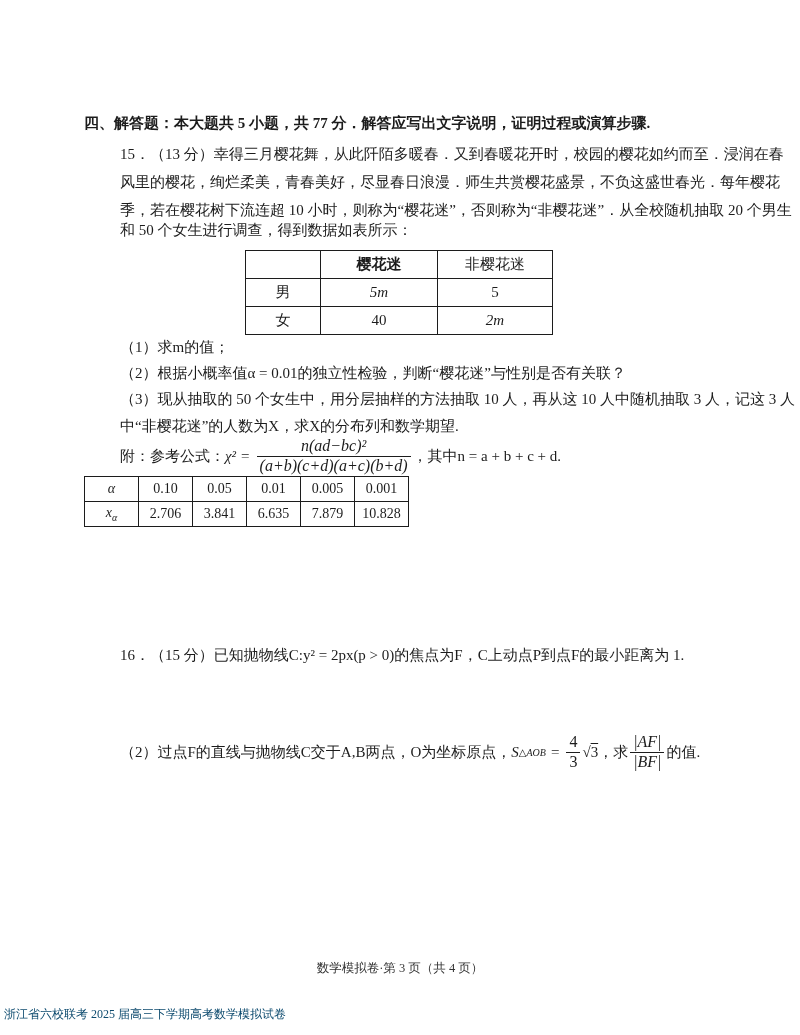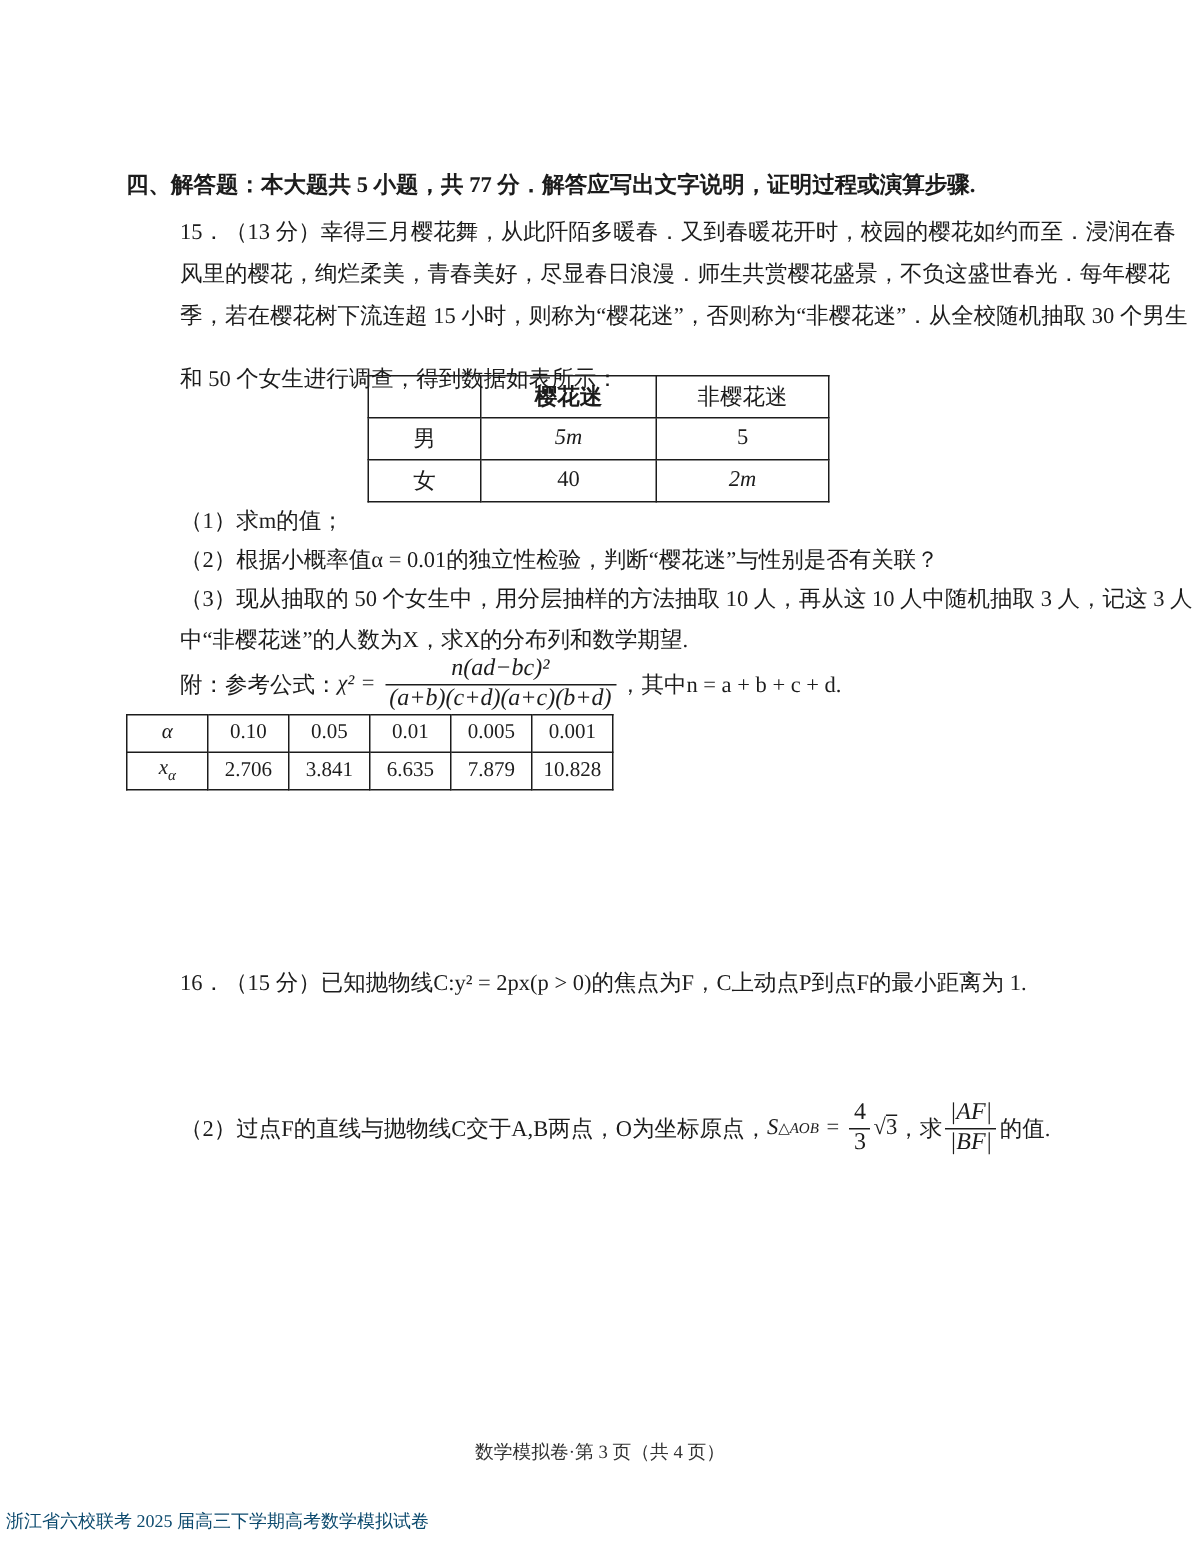--- a/index.html
+++ b/index.html
@@ -67,22 +67,22 @@
 </style>
 </head>
 <body>
 
 <div class="page">
 
   <div class="abs heading">四、解答题：本大题共 5 小题，共 77 分．解答应写出文字说明，证明过程或演算步骤.</div>
 
   <div class="abs bodyline" style="top:145px;">15．（13 分）幸得三月樱花舞，从此阡陌多暖春．又到春暖花开时，校园的樱花如约而至．浸润在春</div>
   <div class="abs bodyline" style="top:173px;">风里的樱花，绚烂柔美，青春美好，尽显春日浪漫．师生共赏樱花盛景，不负这盛世春光．每年樱花</div>
-  <div class="abs bodyline" style="top:201px;">季，若在樱花树下流连超 15 小时，则称为“樱花迷”，否则称为“非樱花迷”．从全校随机抽取 30 个男生</div>
-  <div class="abs bodyline" style="top:243px;">和 50 个女生进行调查，得到数据如表所示：</div>
+  <div class="abs bodyline" style="top:201px;">季，若在樱花树下流连超 10 小时，则称为“樱花迷”，否则称为“非樱花迷”．从全校随机抽取 20 个男生</div>
+  <div class="abs bodyline" style="top:221px;">和 50 个女生进行调查，得到数据如表所示：</div>
 
   <table class="abs t1">
     <tbody>
         <tr>
       <td class="c0"></td>
       <td class="c1">樱花迷</td>
       <td class="c2">非樱花迷</td>
     </tr>
     <tr>
       <td>男</td>

